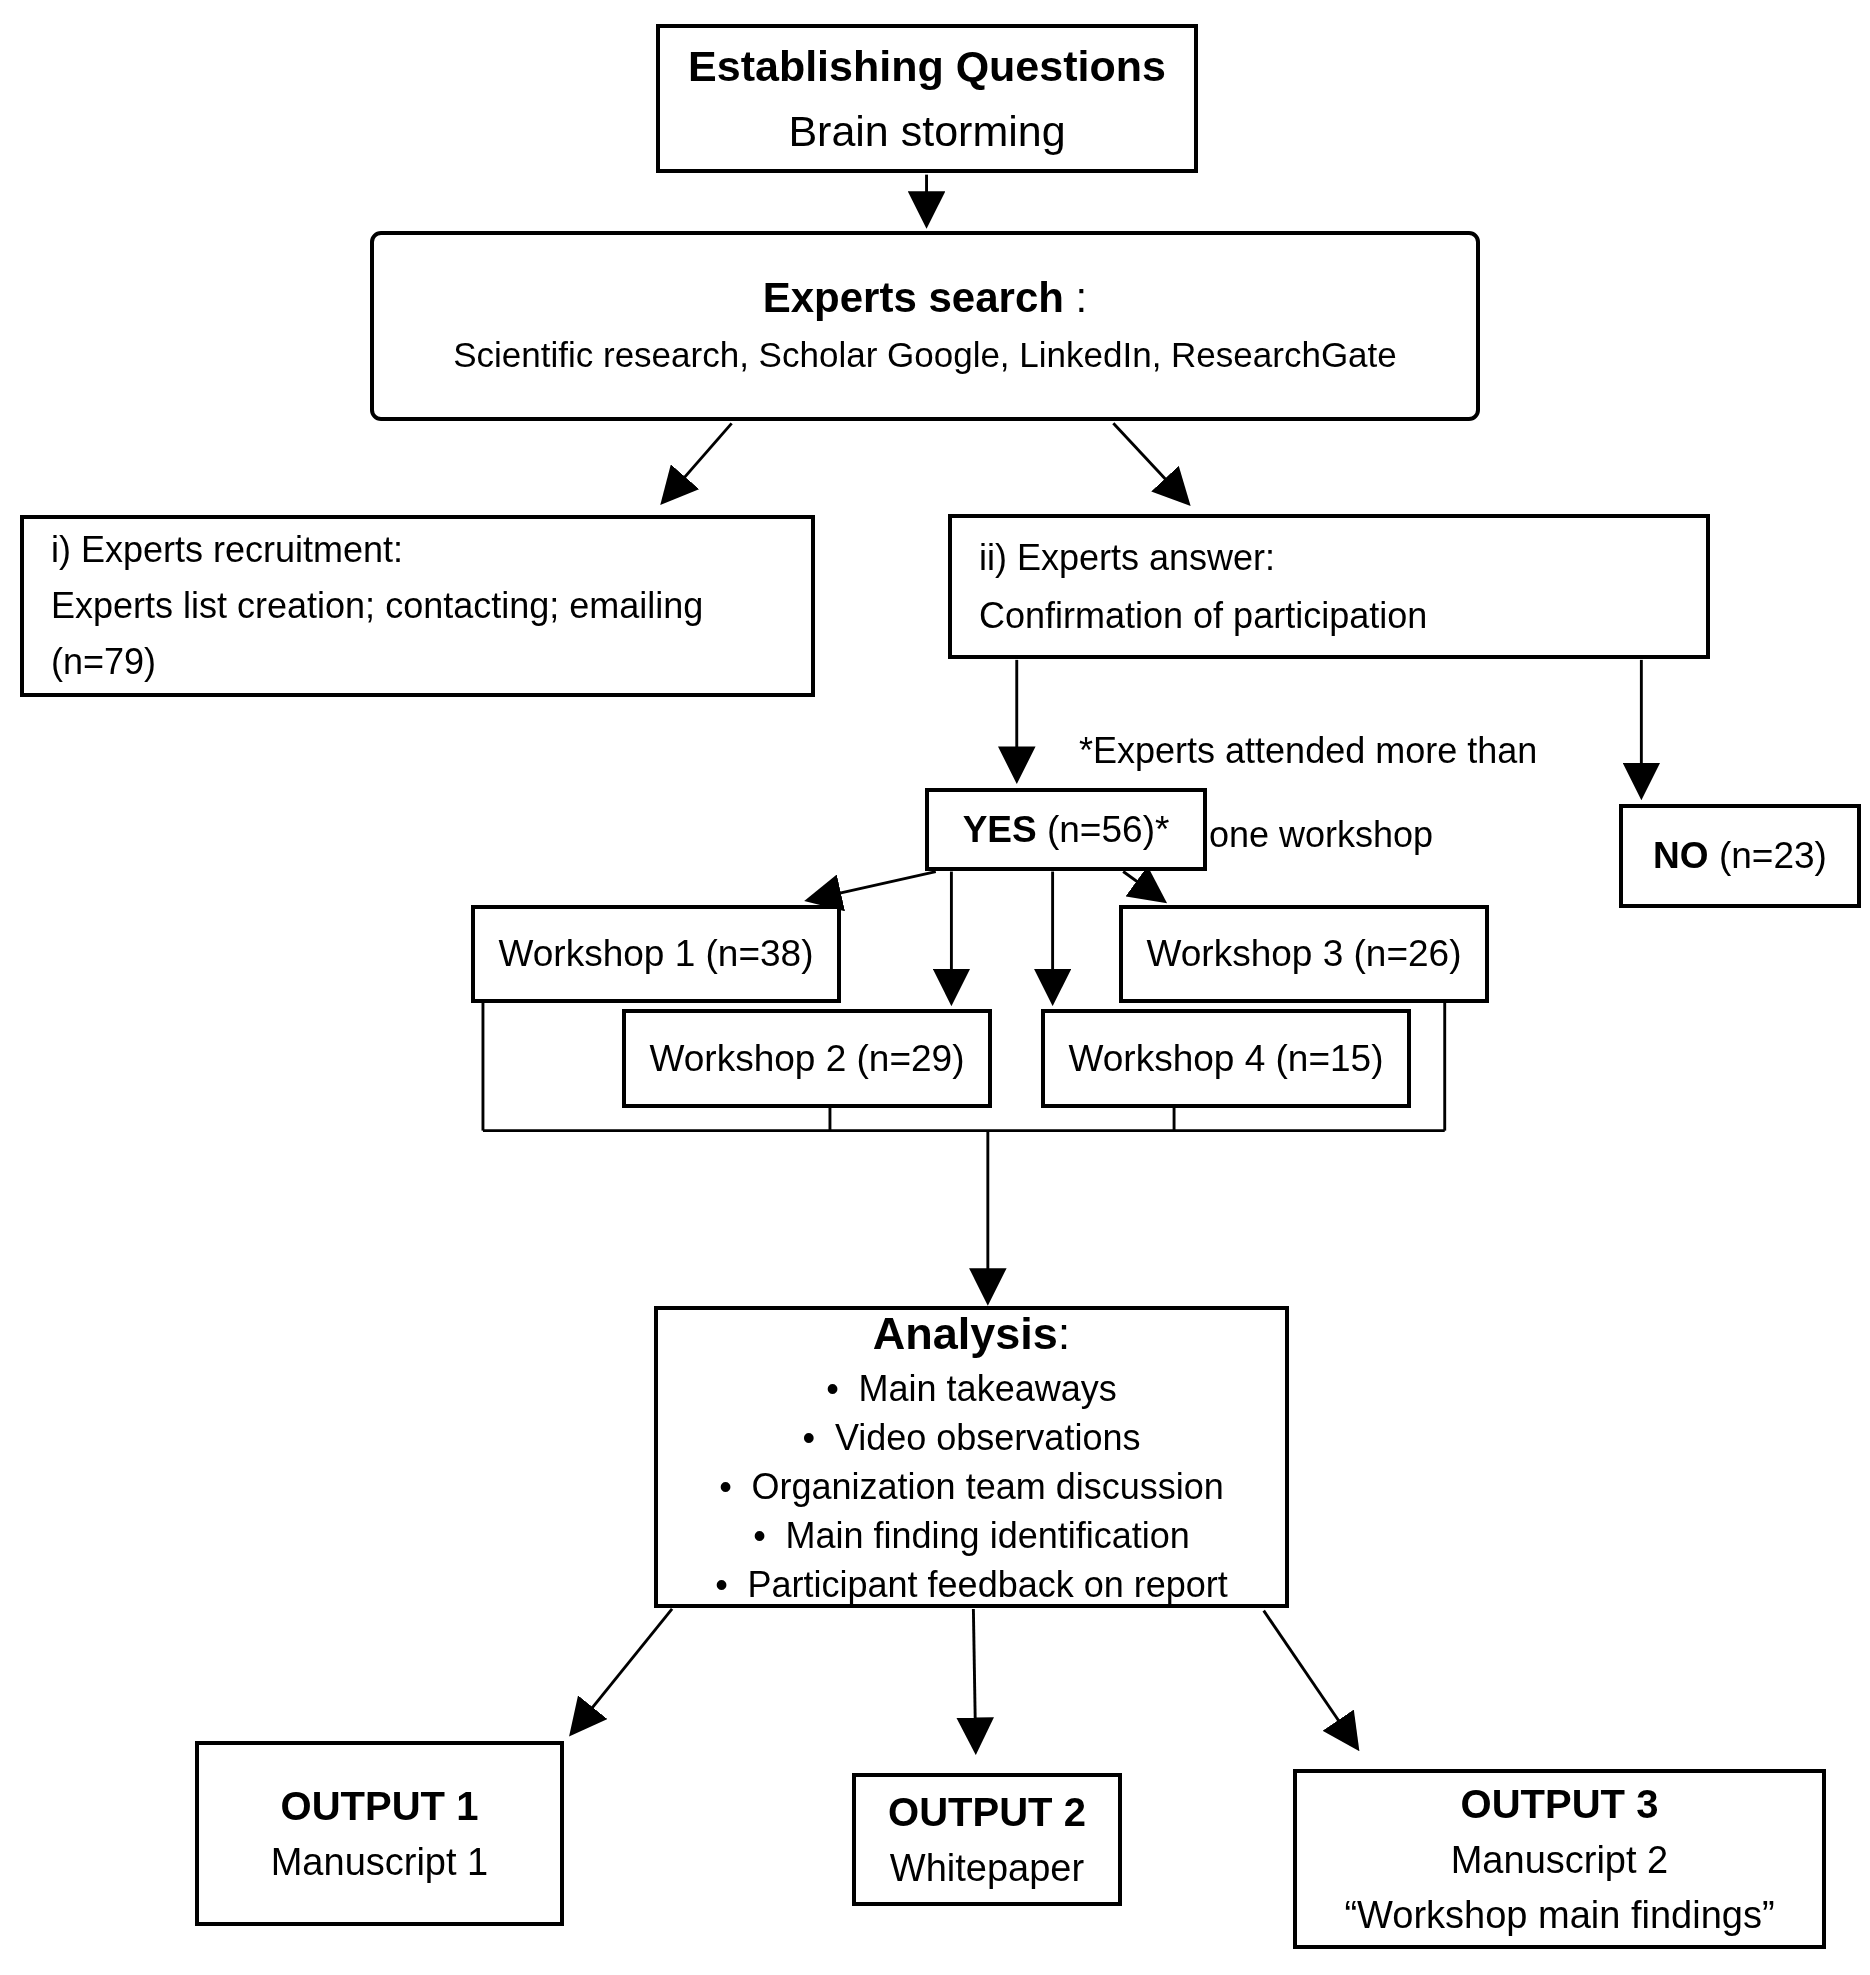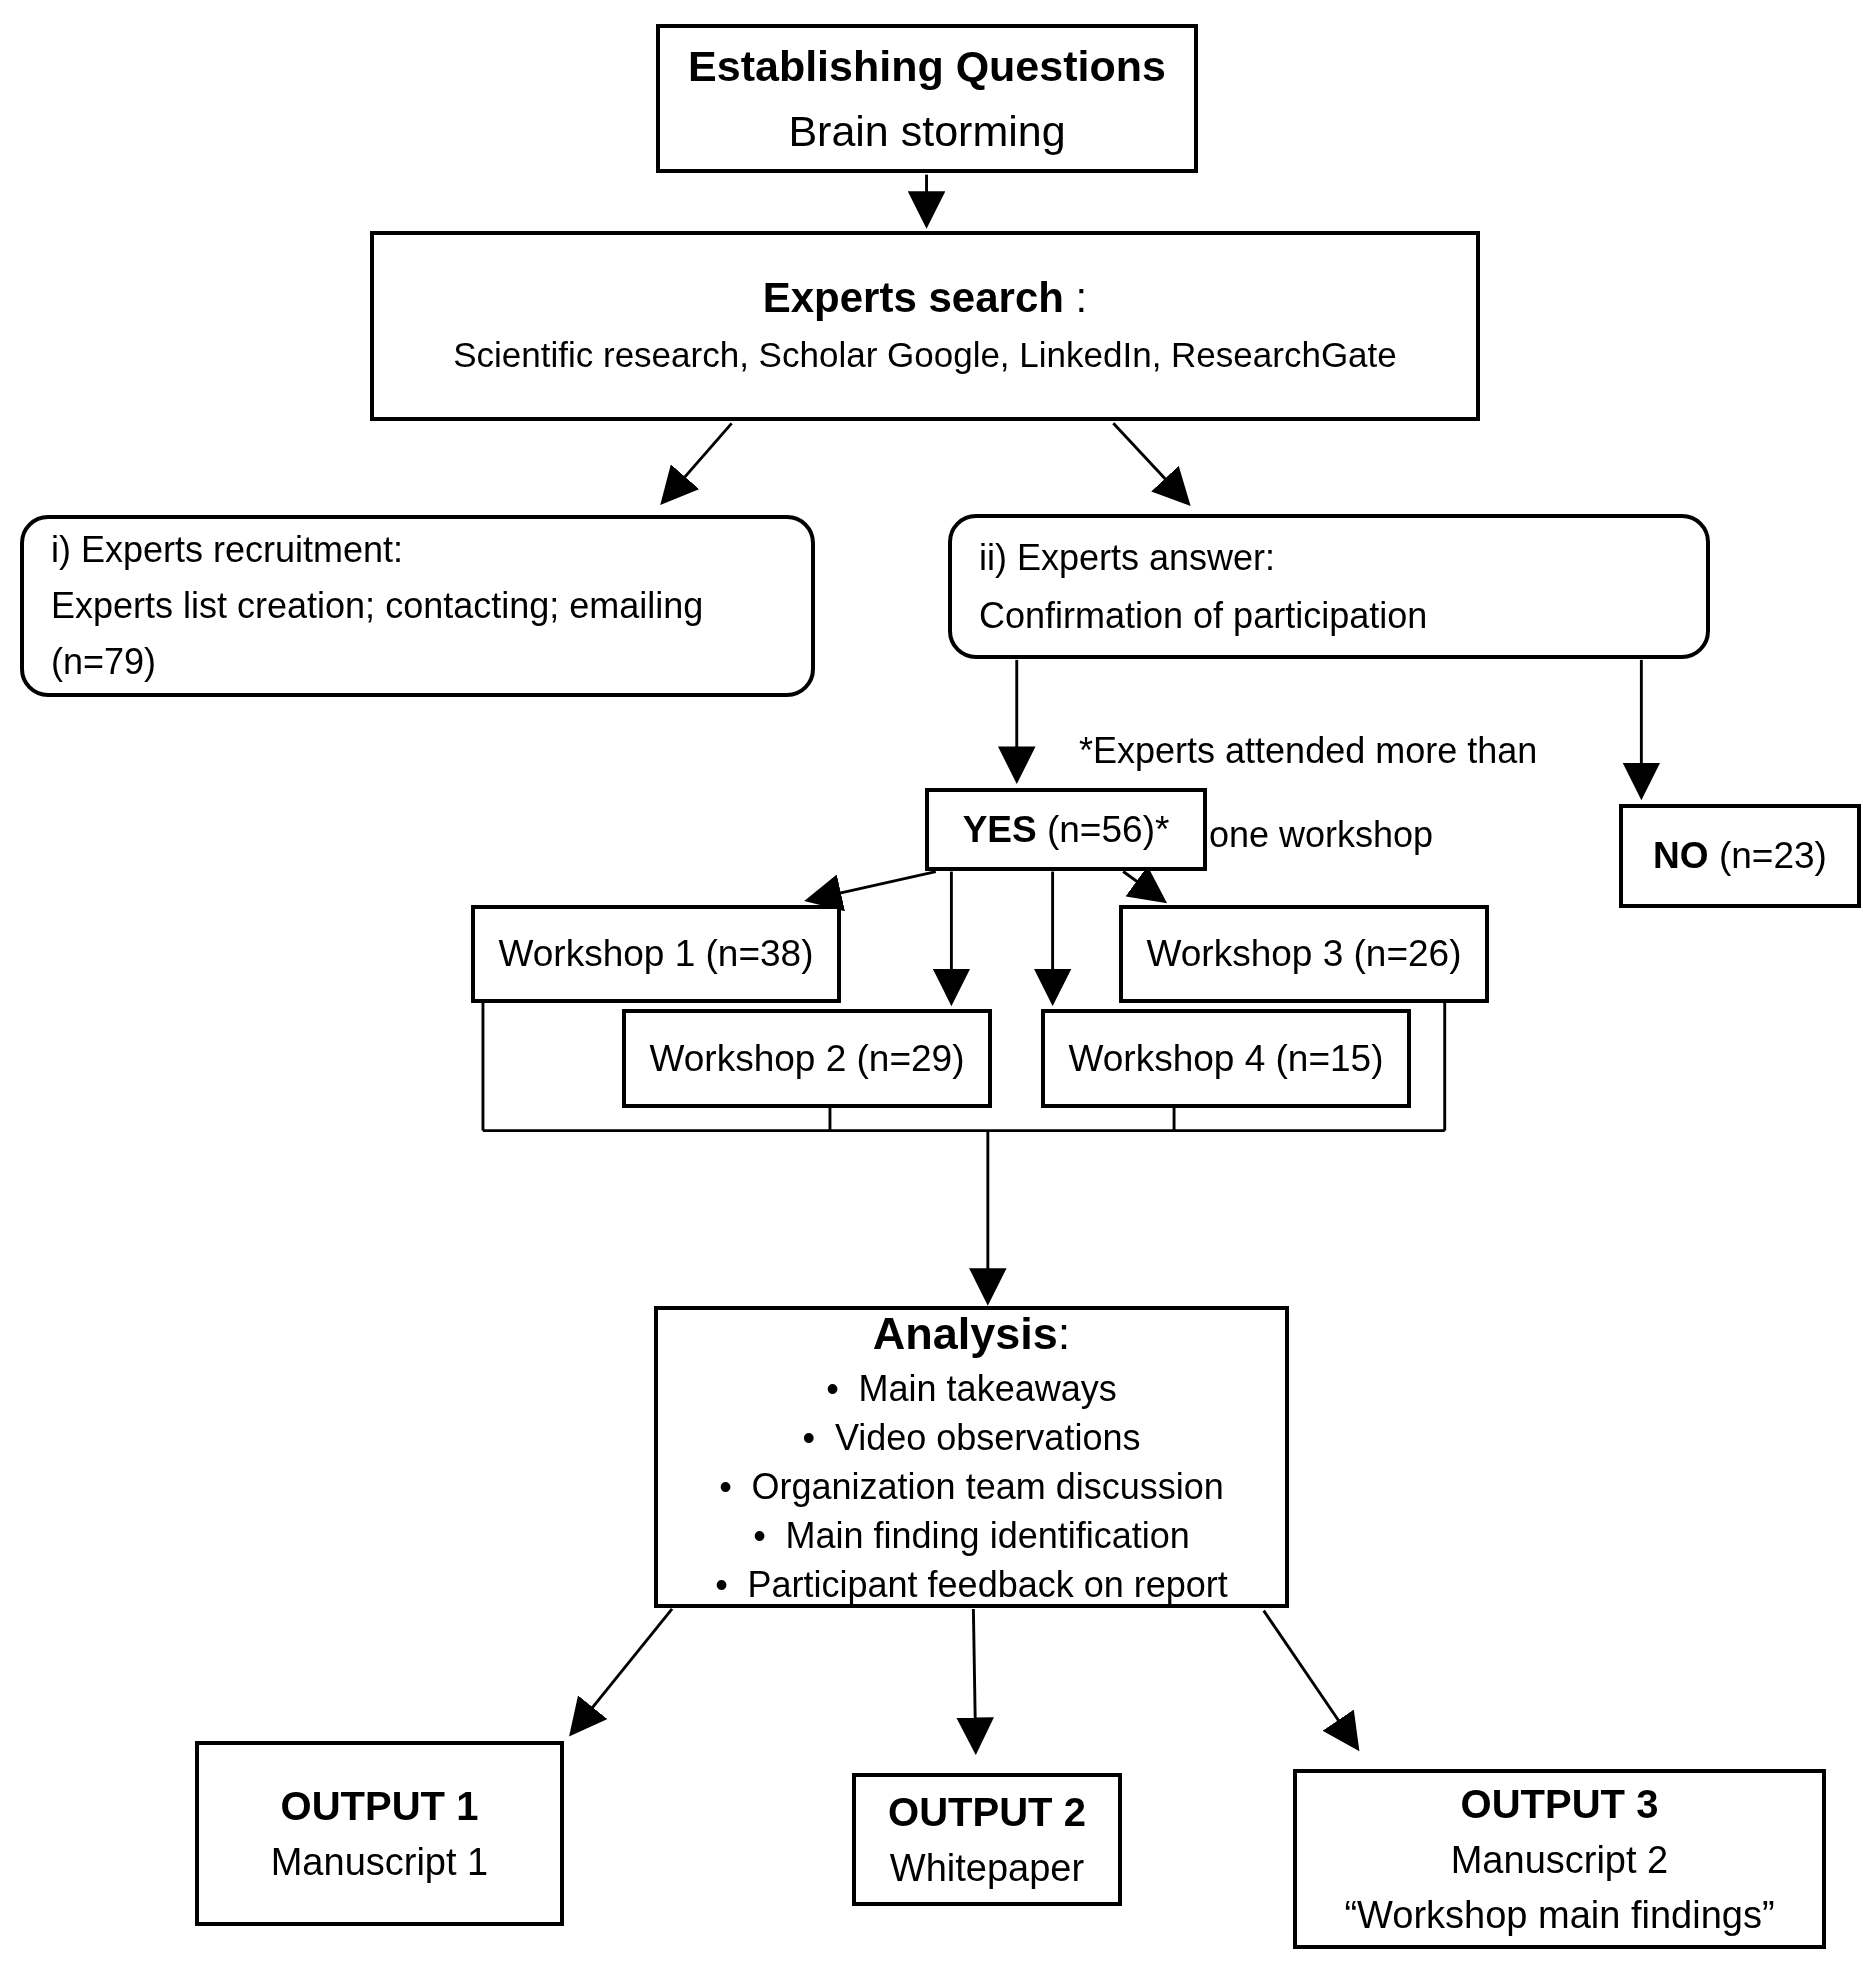--- a/index.html
+++ b/index.html
@@ -22,24 +22,24 @@
     position: absolute;
     box-sizing: border-box;
     border: 4px solid #000000;
     background: #ffffff;
     display: flex;
     flex-direction: column;
     justify-content: center;
     color: #000000;
   }
   .box.center { align-items: center; text-align: center; }
-  .box.left   { align-items: flex-start; text-align: left; padding: 5.8px 27px; border-radius: 28px; }
+  .box.left   { align-items: flex-start; text-align: left; padding: 5.8px 27px; }
 
   .establishing { left: 656px; top: 24px;  width: 542px;  height: 149px; font-size: 43px; line-height: 1.5; }
-  .search       { left: 370px;  top: 231px; width: 1110px; height: 190px; font-size: 35px; line-height: 1.55; }
+  .search       { left: 370px;  top: 231px; width: 1110px; height: 190px; font-size: 35px; line-height: 1.55; border-radius: 11px; }
   .search .title-line { font-size: 42px; line-height: 1.4; }
   .recruitment  { left: 20px;   top: 515px; width: 795px; height: 182px; font-size: 36px; line-height: 1.55; }
   .answer       { left: 948px; top: 514px; width: 762px; height: 145px; font-size: 36px; line-height: 1.6; }
   .yesbox       { left: 925px; top: 788px; width: 282px; height: 83px; font-size: 37px; }
   .nobox        { left: 1619px; top: 804px; width: 242px; height: 104px; font-size: 37px; }
   .w1 { left: 471px;  top: 905px; width: 370px; height: 98px; font-size: 37px; }
   .w3 { left: 1119px; top: 905px; width: 370px; height: 98px; font-size: 37px; }
   .w2 { left: 622px; top: 1009px; width: 370px; height: 99px; font-size: 37px; }
   .w4 { left: 1041px; top: 1009px; width: 370px; height: 99px; font-size: 37px; }
   .analysis     { left: 654px; top: 1306px; width: 635px; height: 302px; font-size: 36px; line-height: 1.36; }

